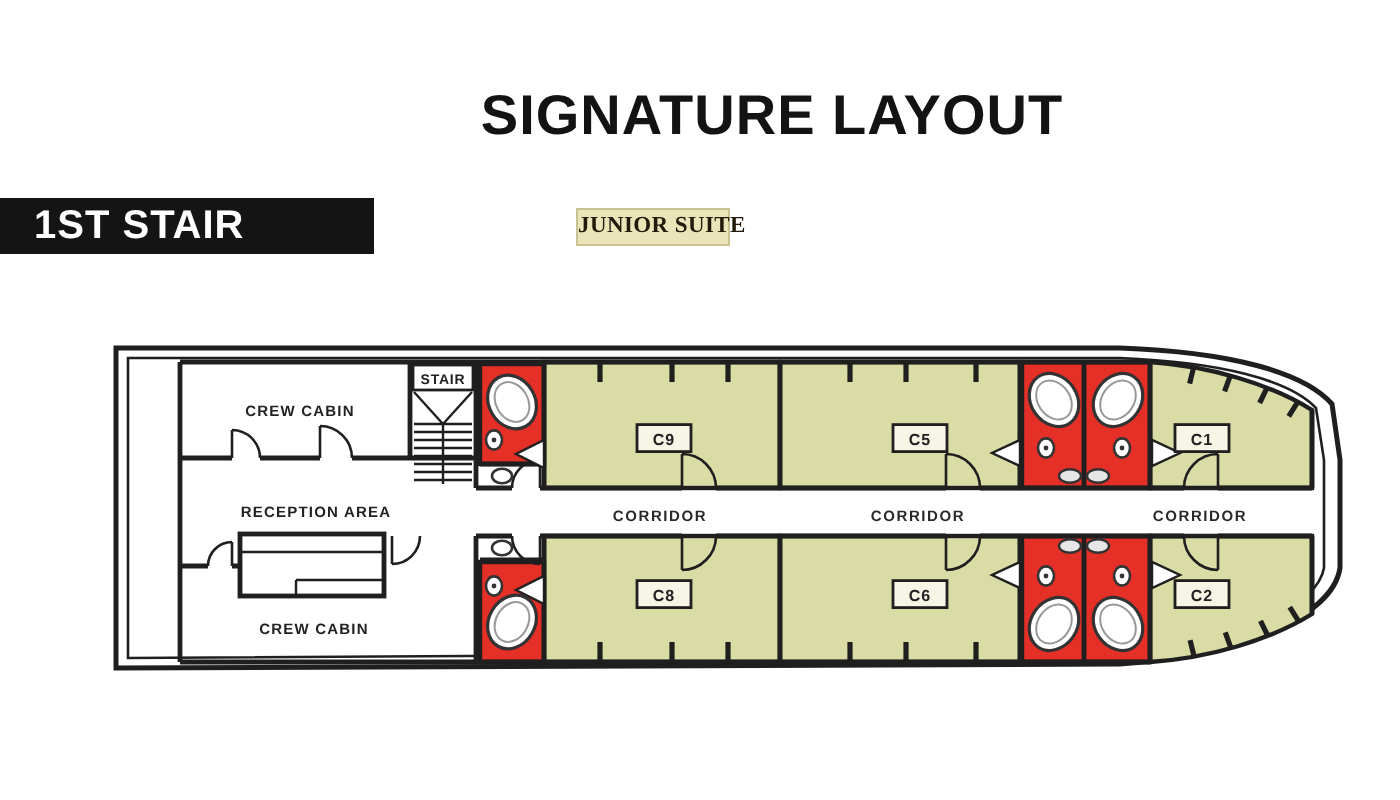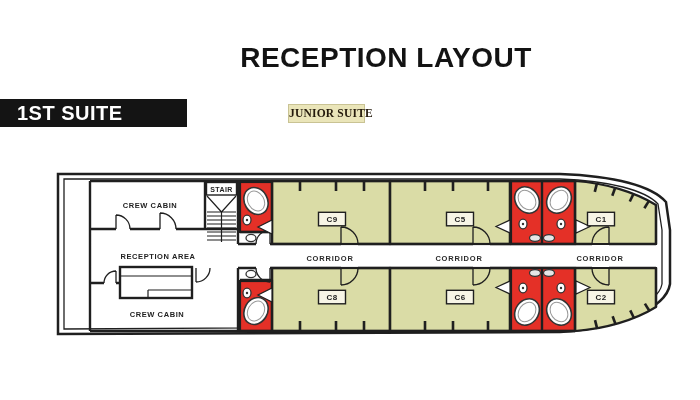--- a/index.html
+++ b/index.html
@@ -31,22 +31,22 @@
     fill:#222222;font-weight:bold;
   }
   .room-label{font-size:7.5px;letter-spacing:0.6px;}
   .corridor-label{font-size:7.5px;letter-spacing:0.8px;fill:#2a2a2a;}
   .cabin-label{font-size:8px;letter-spacing:0.5px;}
   .stair-label{font-size:7px;letter-spacing:0.4px;}
 </style>
 </head>
 <body>
 
-<div class="page-title">RECEPTION LAYOUT</div>
-<div class="floor-banner">1ST SUITE</div>
+<div class="page-title">SIGNATURE LAYOUT</div>
+<div class="floor-banner">1ST STAIR</div>
 <div class="suite-tag">JUNIOR SUITE</div>
 
 <svg width="700" height="400" viewBox="0 0 700 400" style="position:absolute;left:0;top:0;">
 
   <g>
     <path d="M58 174 L560 174 C615 176 652 186 666 202 L670 230 L670 284 C666 310 615 328 560 332 L58 334 Z" fill="#ffffff" stroke="#1f1f1f" stroke-width="2.5"></path>
     <path d="M64 179 L560 179 C610 181 645 190 658 204 L662 230 L662 284 C658 306 610 322 560 326 L64 329 Z" fill="none" stroke="#1f1f1f" stroke-width="1.3"></path>
   </g>
 
   <g>

